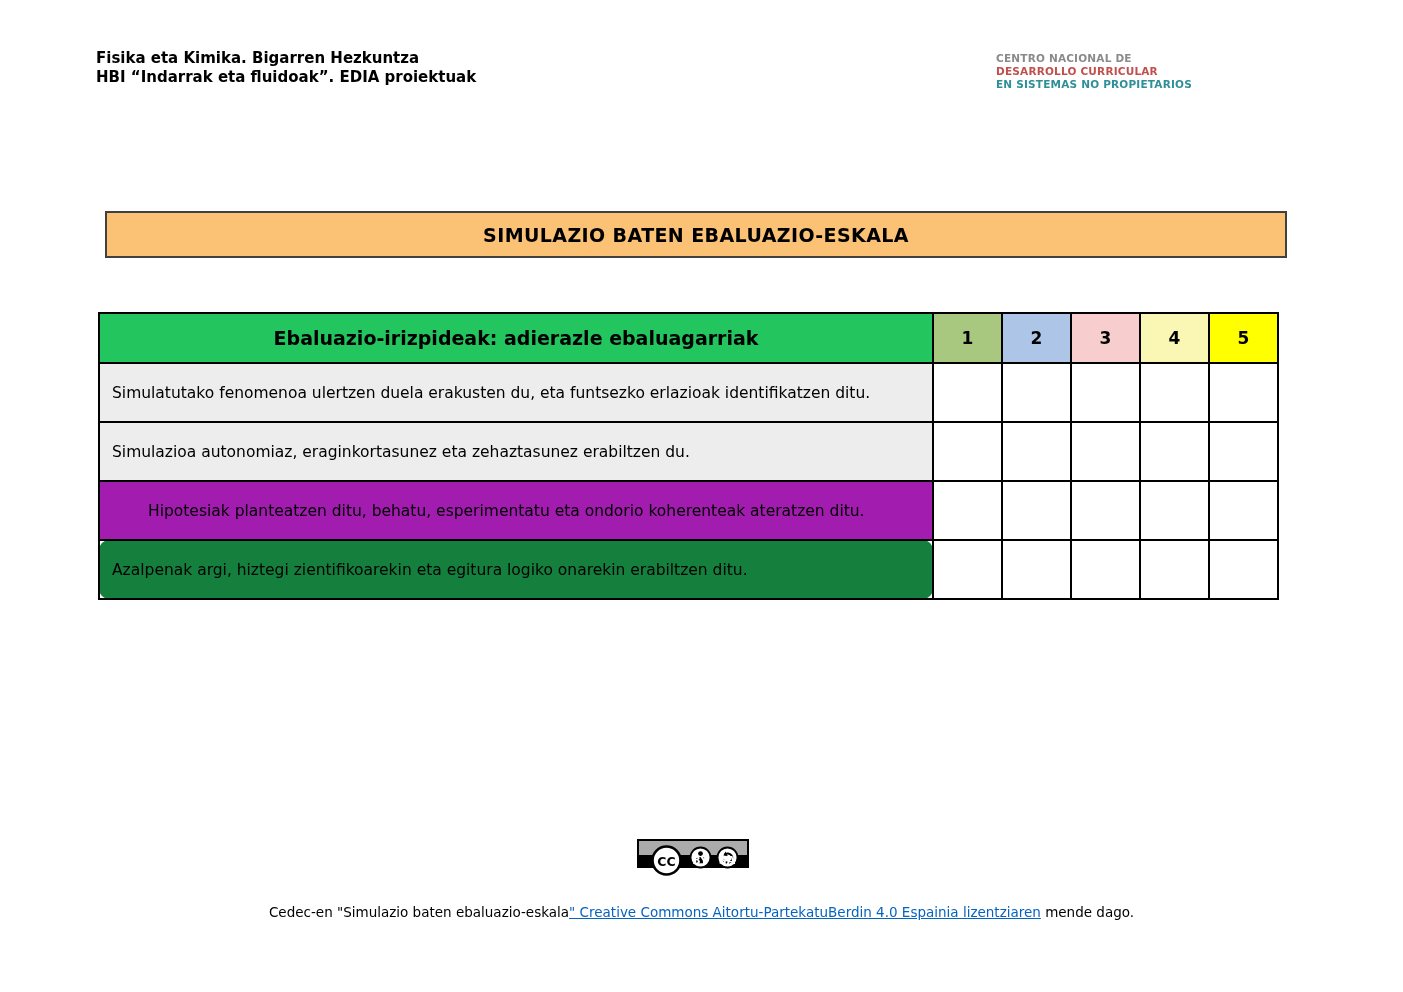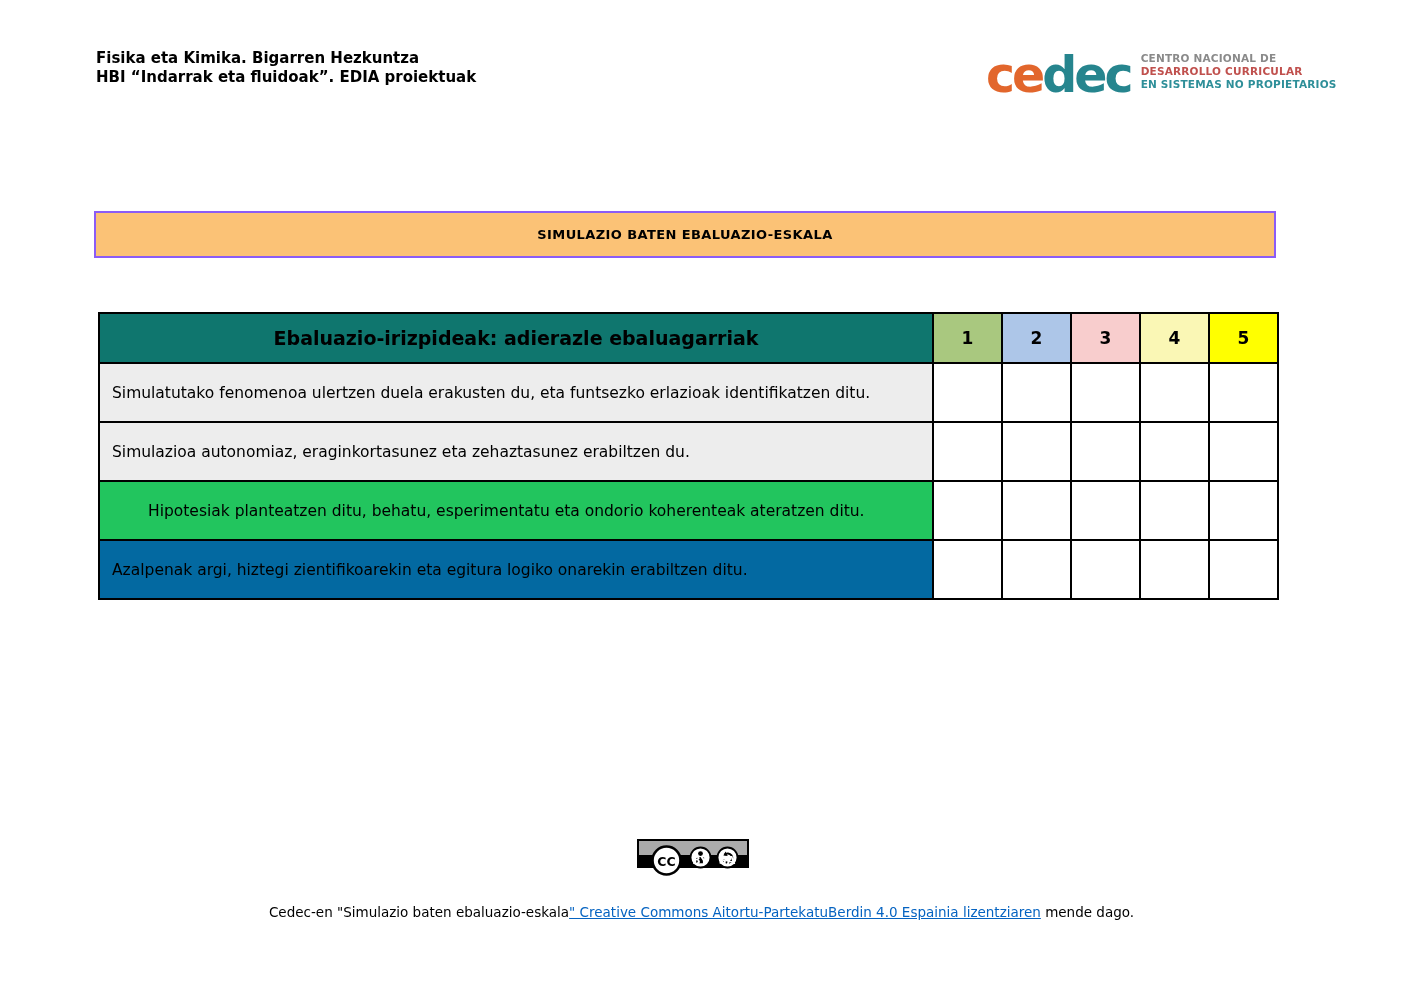--- a/index.html
+++ b/index.html
@@ -10,28 +10,28 @@
   .doc-header { position:absolute; left:96px; top:49px; font-weight:bold;
     font-size:15px; line-height:19px; }
 
   
   .logo { position:absolute; left:986px; top:52px; display:flex; align-items:flex-start; }
   .logo-wordmark { font-size:49px; font-weight:bold; letter-spacing:-3px; line-height:48px; }
   .logo-tagline { margin-left:10px; font-size:10.5px; font-weight:bold;
     line-height:13px; letter-spacing:0.2px; white-space:nowrap; }
 
   
-  .banner { position:absolute; left:94px; top:211px; width:1182px; height:47px;
-    border:2px solid #8b5cf6; display:flex; align-items:center; justify-content:center;
-    font-size:13px; font-weight:bold; letter-spacing:0.4px; }
+  .banner { position:absolute; left:105px; top:211px; width:1182px; height:47px;
+    border:2px solid #404040; display:flex; align-items:center; justify-content:center;
+    font-size:19px; font-weight:bold; letter-spacing:0.4px; }
 
   
   table.rubric { position:absolute; left:98px; top:312px; border-collapse:collapse; table-layout:fixed; }
   table.rubric th, table.rubric td { border:2px solid #000; }
-  th.criteria-header { width:834px; height:50px; background:#0f766e;
+  th.criteria-header { width:834px; height:50px; background:#22c55e;
     font-size:19px; font-weight:bold; text-align:center; }
   th.score-header { width:69px; height:50px; font-size:17px; font-weight:bold; text-align:center; }
   td.criteria-cell { height:59px; padding:0 12px; font-size:15.5px; text-align:left; vertical-align:middle; }
   td.score-cell { background:#ffffff; }
 
   
   .cc-badge { position:absolute; left:637px; top:839px; width:112px; height:29px;
     border:2px solid #000; display:block; }
   .cc-badge-bg { position:absolute; inset:0; }
   .cc-strip { position:absolute; left:0; bottom:0; width:100%; height:11px; background:#000; }
@@ -46,23 +46,20 @@
 </style>
 </head>
 <body>
 
 <div class="doc-header">
   <div>Fisika eta Kimika. Bigarren Hezkuntza</div>
   <div>HBI “Indarrak eta fluidoak”. EDIA proiektuak</div>
 </div>
 
 <div class="logo">
-  <div class="logo-wordmark">
-    <span style="color: rgb(226, 102, 44);">ce</span><span style="color: rgb(38, 133, 142);">dec</span>
-  </div>
   <div class="logo-tagline">
     <div style="color: rgb(138, 138, 138);">CENTRO NACIONAL DE</div>
     <div style="color: rgb(192, 80, 77);">DESARROLLO CURRICULAR</div>
     <div style="color: rgb(46, 143, 153);">EN SISTEMAS NO PROPIETARIOS</div>
   </div>
 </div>
 
 <div class="banner" style="background-color: rgb(251, 194, 118);">
   <span>SIMULAZIO BATEN EBALUAZIO-ESKALA</span>
 </div>
@@ -87,29 +84,29 @@
   </tr>
   <tr>
     <td class="criteria-cell" style="background-color: rgb(237, 237, 237);">Simulazioa autonomiaz, eraginkortasunez eta zehaztasunez erabiltzen du.</td>
     <td class="score-cell"></td>
     <td class="score-cell"></td>
     <td class="score-cell"></td>
     <td class="score-cell"></td>
     <td class="score-cell"></td>
   </tr>
   <tr>
-    <td class="criteria-cell" style="background-color: #22c55e; padding-left: 48px;">Hipotesiak planteatzen ditu, behatu, esperimentatu eta ondorio koherenteak ateratzen ditu.</td>
+    <td class="criteria-cell" style="background-color: #a21caf; padding-left: 48px;">Hipotesiak planteatzen ditu, behatu, esperimentatu eta ondorio koherenteak ateratzen ditu.</td>
     <td class="score-cell"></td>
     <td class="score-cell"></td>
     <td class="score-cell"></td>
     <td class="score-cell"></td>
     <td class="score-cell"></td>
   </tr>
   <tr>
-    <td class="criteria-cell" style="background-color: #0369a1;">Azalpenak argi, hiztegi zientifikoarekin eta egitura logiko onarekin erabiltzen ditu.</td>
+    <td class="criteria-cell" style="background-color: #15803d; border-radius: 10px;">Azalpenak argi, hiztegi zientifikoarekin eta egitura logiko onarekin erabiltzen ditu.</td>
     <td class="score-cell"></td>
     <td class="score-cell"></td>
     <td class="score-cell"></td>
     <td class="score-cell"></td>
     <td class="score-cell"></td>
   </tr>
 </tbody>
   </table>
 
 <div class="cc-badge">

